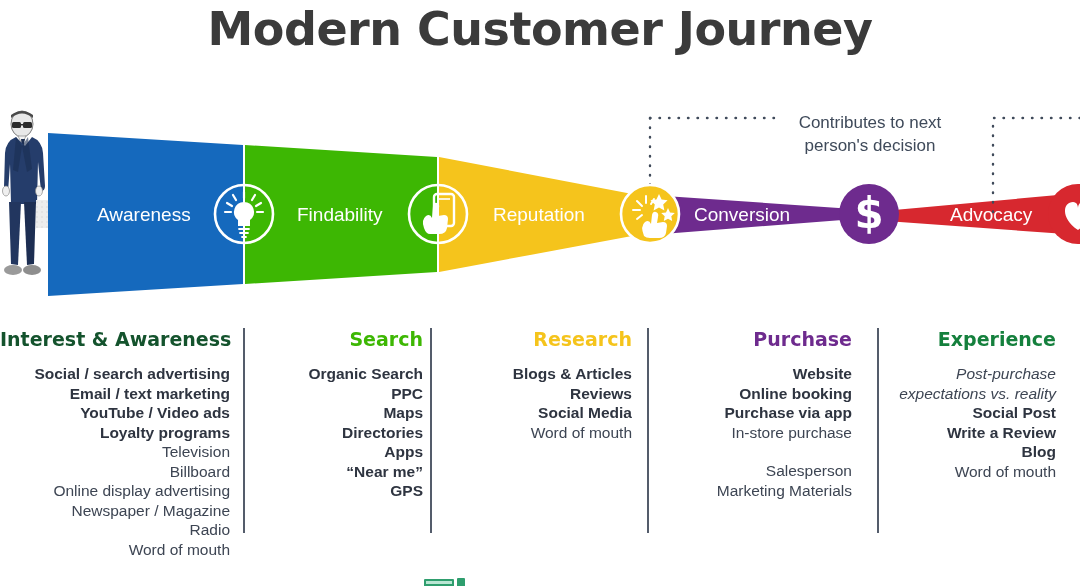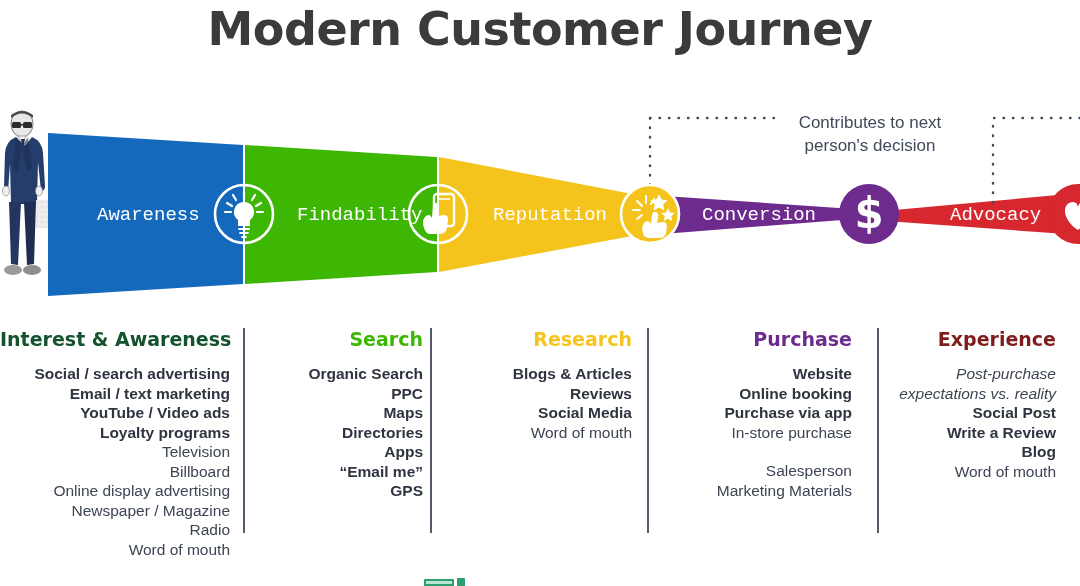--- a/index.html
+++ b/index.html
@@ -21,21 +21,21 @@
     font-family:"DejaVu Sans", sans-serif;
   }
   
   #funnel-area{position:absolute;left:0;top:100px;width:1080px;height:215px;}
   #funnel-svg{position:absolute;left:0;top:0;}
   .stage-label{
     position:absolute;
     color:#ffffff;
     font-size:19px;
     white-space:nowrap;
-    font-family:Liberation Mono, monospace;
+    font-family:Liberation Sans, sans-serif;
   }
   
   #person{position:absolute;left:0px;top:108px;width:50px;height:190px;}
   
   #callout-note{
     position:absolute;left:760px;top:112px;width:220px;
     text-align:center;
     font-size:17px;
     color:#3f4a5a;
     line-height:1.35;
@@ -181,21 +181,21 @@
 
     <g transform="translate(1078,114)">
       <circle r="30" fill="#D7282F"></circle>
       <path d="M0 16 C-18 4 -15 -12 -5 -12 C-1 -12 0 -8 0 -6 C0 -8 1 -12 5 -12 C15 -12 18 4 0 16 Z" fill="#ffffff"></path>
     </g>
   </svg>
 
   <div class="stage-label" style="left:97px;top:104px;">Awareness</div>
   <div class="stage-label" style="left:297px;top:104px;">Findability</div>
   <div class="stage-label" style="left:493px;top:104px;">Reputation</div>
-  <div class="stage-label" style="left:694px;top:104px;margin-left:8px;">Conversion</div>
+  <div class="stage-label" style="left:694px;top:104px;">Conversion</div>
   <div class="stage-label" style="left:950px;top:104px;">Advocacy</div>
 </div>
 
 <div id="callout-note">
   <div>Contributes to next</div>
   <div>person's decision</div>
 </div>
 
 <div id="columns">
 
@@ -217,21 +217,21 @@
   <div class="divider" style="left:243px;"></div>
 
   <div class="column" style="left:255px;width:168px;">
     <div class="col-head" style="color:#3DB703;">Search</div>
     <ul class="col-list">
       <li class="bold">Organic Search</li>
       <li class="bold">PPC</li>
       <li class="bold">Maps</li>
       <li class="bold">Directories</li>
       <li class="bold">Apps</li>
-      <li class="bold">“Email me”</li>
+      <li class="bold">“Near me”</li>
       <li class="bold">GPS</li>
     </ul>
   </div>
   <div class="divider" style="left:430px;"></div>
 
   <div class="column" style="left:442px;width:190px;">
     <div class="col-head" style="color:#F5C41C;">Research</div>
     <ul class="col-list">
       <li class="bold">Blogs &amp; Articles</li>
       <li class="bold">Reviews</li>
@@ -249,21 +249,21 @@
       <li class="bold">Purchase via app</li>
       <li>In-store purchase</li>
       <li class="spacer"></li>
       <li>Salesperson</li>
       <li>Marketing Materials</li>
     </ul>
   </div>
   <div class="divider" style="left:877px;"></div>
 
   <div class="column" style="left:888px;width:168px;">
-    <div class="col-head" style="color:#7f1d1d;">Experience</div>
+    <div class="col-head" style="color:#15803d;">Experience</div>
     <ul class="col-list">
       <li class="italic">Post-purchase</li>
       <li class="italic">expectations vs. reality</li>
       <li class="bold">Social Post</li>
       <li class="bold">Write a Review</li>
       <li class="bold">Blog</li>
       <li>Word of mouth</li>
     </ul>
   </div>
 </div>

